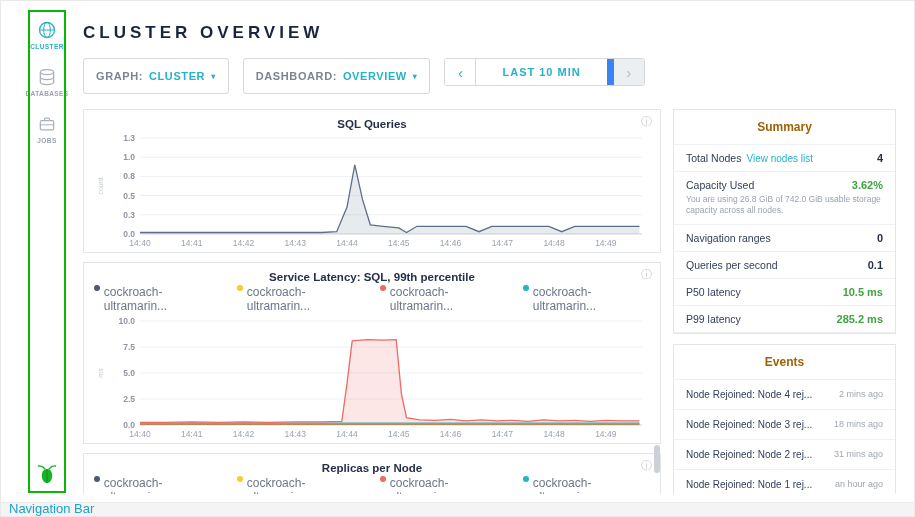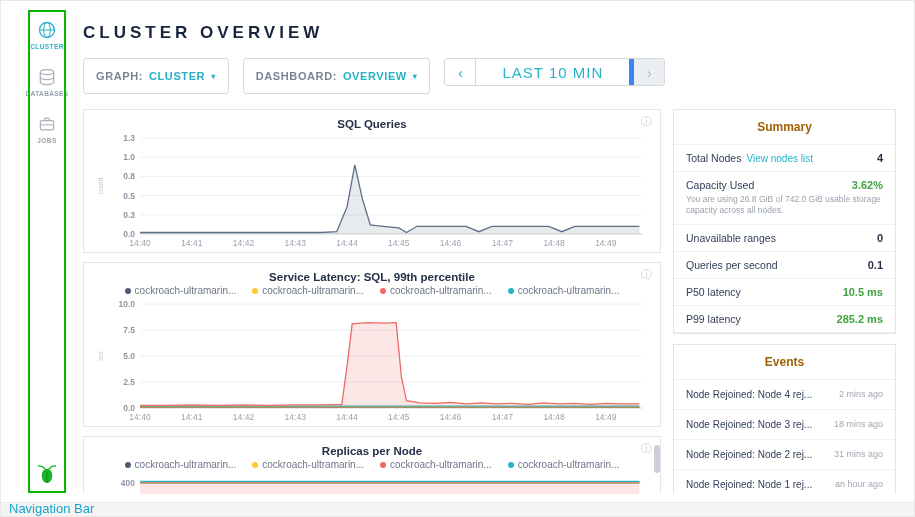--- a/index.html
+++ b/index.html
@@ -23,29 +23,29 @@
   .page-title { font-size:17px; font-weight:700; letter-spacing:4px; color:#19253f; margin:8px 0 15px; }
 
   .controls { display:flex; gap:14px; margin-bottom:15px; }
   .dropdown { display:flex; align-items:center; gap:6px; background:#fff; border:1px solid #d5d9de; border-radius:3px; padding:0 12px; height:36px; font-weight:700; font-size:11px; letter-spacing:.6px; cursor:pointer; font-family:inherit; }
   .dd-label { color:#7b8494; }
   .dd-value { color:#26b2c7; }
   .caret { color:#26b2c7; font-size:8px; }
   .time-selector { display:flex; border:1px solid #d5d9de; border-radius:3px; height:28px; overflow:hidden; }
   .time-btn { width:30px; display:flex; align-items:center; justify-content:center; background:#fff; border:none; color:#26b2c7; font-size:15px; cursor:pointer; font-family:inherit; }
   .time-btn.disabled { background:#eceff2; color:#b3bac3; }
-  .time-range { display:flex; align-items:center; padding:0 26px; border-left:1px solid #d5d9de; border-right:5px solid #3b82f6; color:#26b2c7; font-size:15px; font-weight:400; letter-spacing:1px; }
+  .time-range { display:flex; align-items:center; padding:0 26px; border-left:1px solid #d5d9de; border-right:7px solid #3b82f6; color:#26b2c7; font-size:11px; font-weight:700; letter-spacing:1px; }
 
   .content { display:flex; gap:12px; }
   .charts-col { width:578px; flex:none; display:flex; flex-direction:column; gap:9px; }
   .chart-panel { position:relative; border:1px solid #e2e5e9; background:#fff; padding:8px 10px 2px; }
   .chart-title { text-align:center; font-size:11.5px; font-weight:700; color:#253049; margin-bottom:2px; }
   .info-icon { position:absolute; top:6px; right:8px; color:#c3c9d1; font-size:11px; cursor:pointer; line-height:1; }
   .legend { display:flex; justify-content:center; gap:16px; margin:2px 0; }
-  .legend-item { display:flex; align-items:center; gap:4px; font-size:10px; color:#6d7688; cursor:pointer; }
+  .legend-item { display:flex; align-items:flex-start; gap:4px; font-size:12px; color:#6d7688; cursor:pointer; }
   .dot { width:6px; height:6px; border-radius:50%; display:inline-block; }
   svg { font-family:inherit; display:block; }
 
   .right-col { flex:1; display:flex; flex-direction:column; gap:10px; }
   .side-panel { border:1px solid #e2e5e9; background:#fff; }
   .side-panel h3 { padding:10px; text-align:center; font-size:12px; font-weight:700; color:#a16207; border-bottom:1px solid #eef0f3; }
   .summary-row { display:flex; align-items:baseline; padding:7px 12px; border-bottom:1px solid #eef0f3; flex-wrap:wrap; }
   .summary-label { font-size:10.5px; color:#33405a; }
   .summary-link { font-size:10px; color:#26b2c7; margin-left:5px; cursor:pointer; }
   .summary-value { margin-left:auto; font-size:11px; font-weight:700; color:#253049; }
@@ -247,21 +247,21 @@
               <span class="summary-label">Total Nodes</span>
               <span class="summary-link">View nodes list</span>
               <span class="summary-value">4</span>
             </div>
             <div class="summary-row">
               <span class="summary-label">Capacity Used</span>
               <span class="summary-value green">3.62%</span>
               <span class="summary-note">You are using 26.8 GiB of 742.0 GiB usable storage capacity across all nodes.</span>
             </div>
             <div class="summary-row">
-              <span class="summary-label">Unavailable ranges</span>
+              <span class="summary-label">Navigation ranges</span>
               <span class="summary-value">0</span>
             </div>
             <div class="summary-row">
               <span class="summary-label">Queries per second</span>
               <span class="summary-value">0.1</span>
             </div>
             <div class="summary-row">
               <span class="summary-label">P50 latency</span>
               <span class="summary-value green">10.5 ms</span>
             </div>

